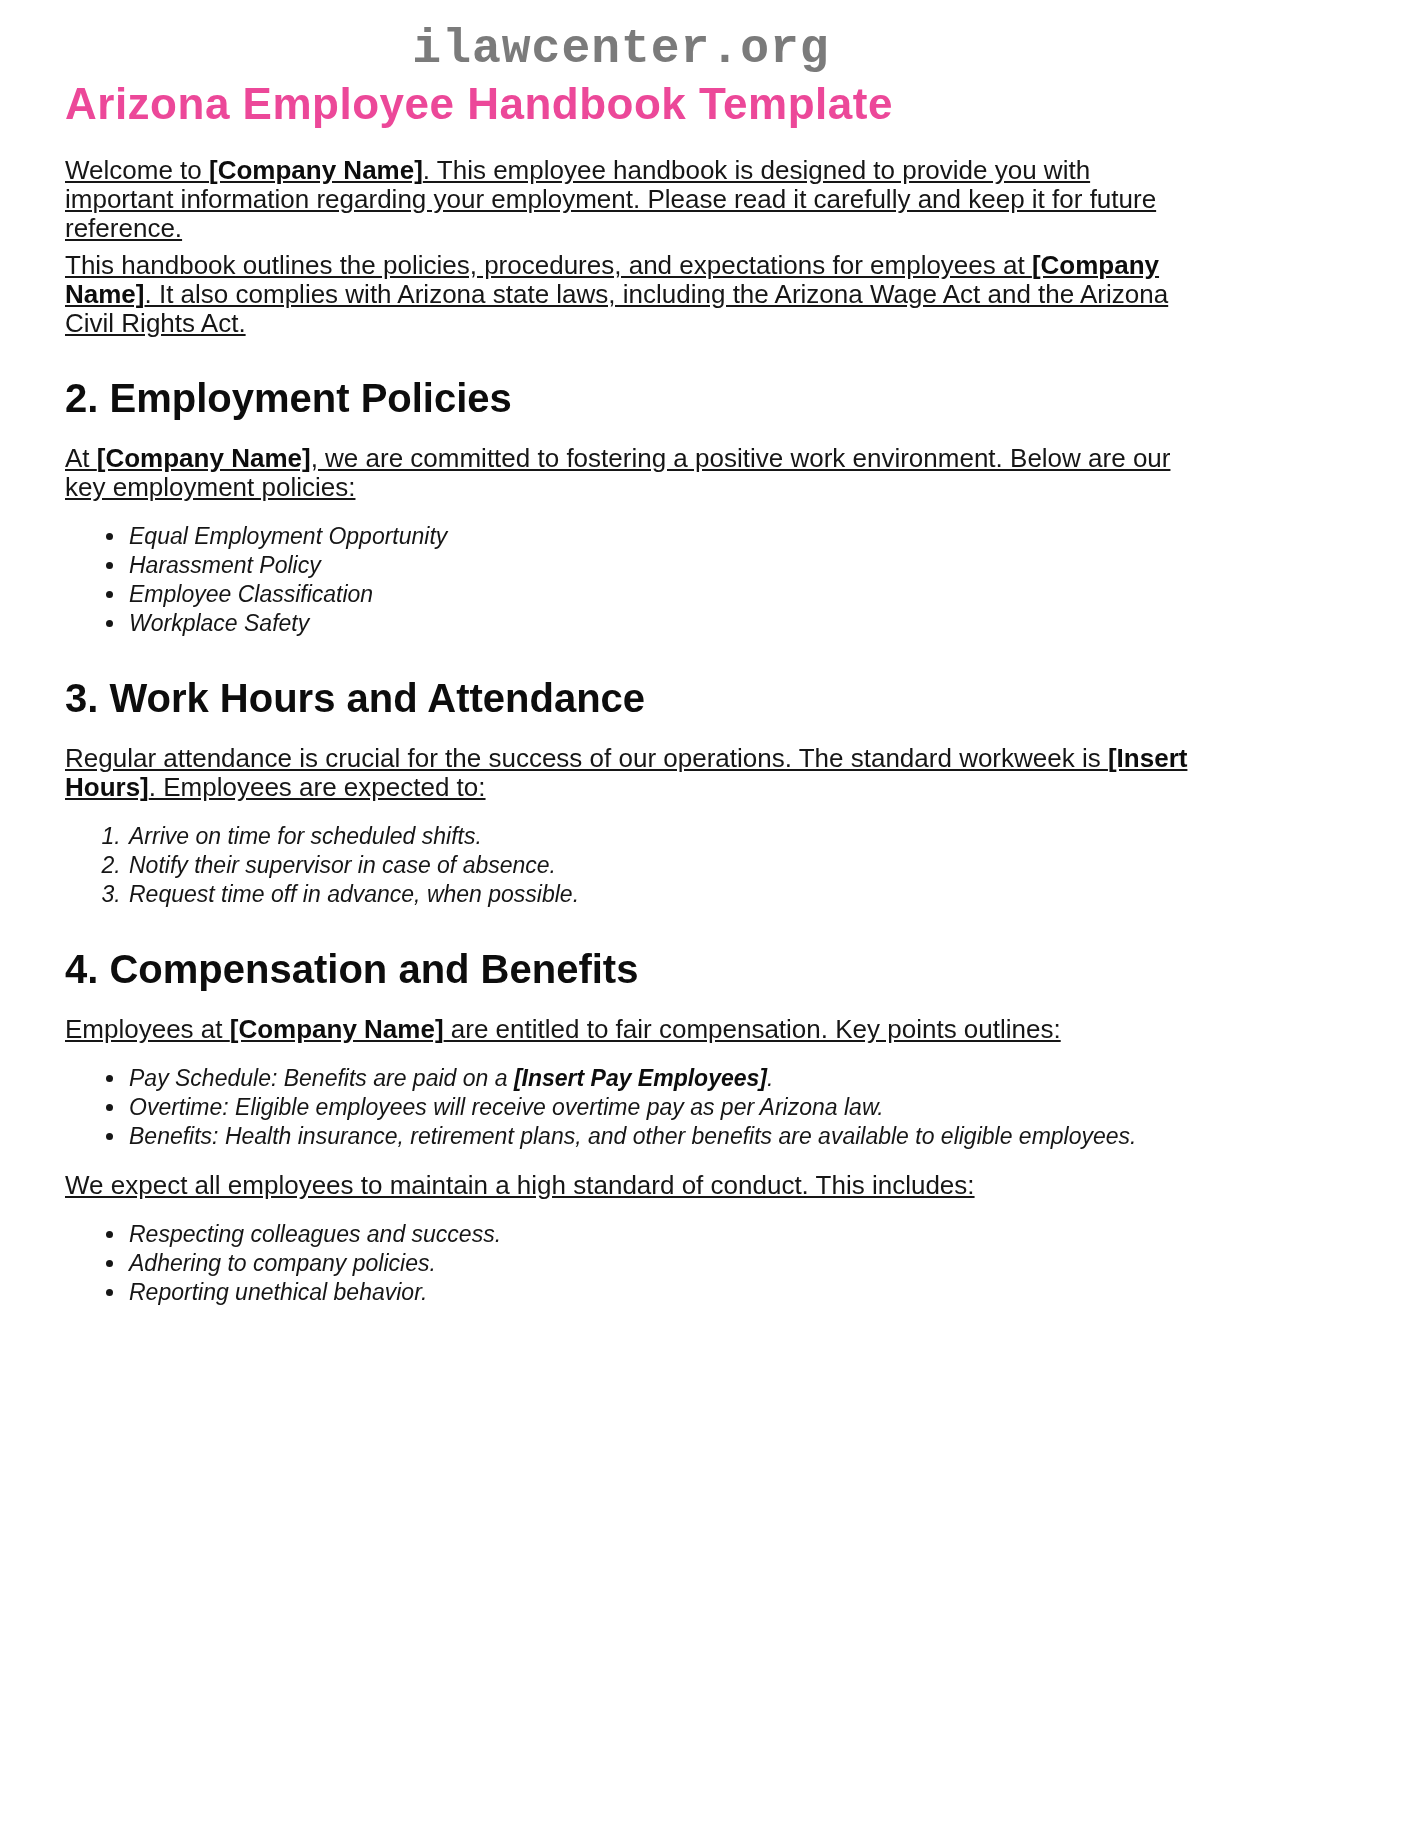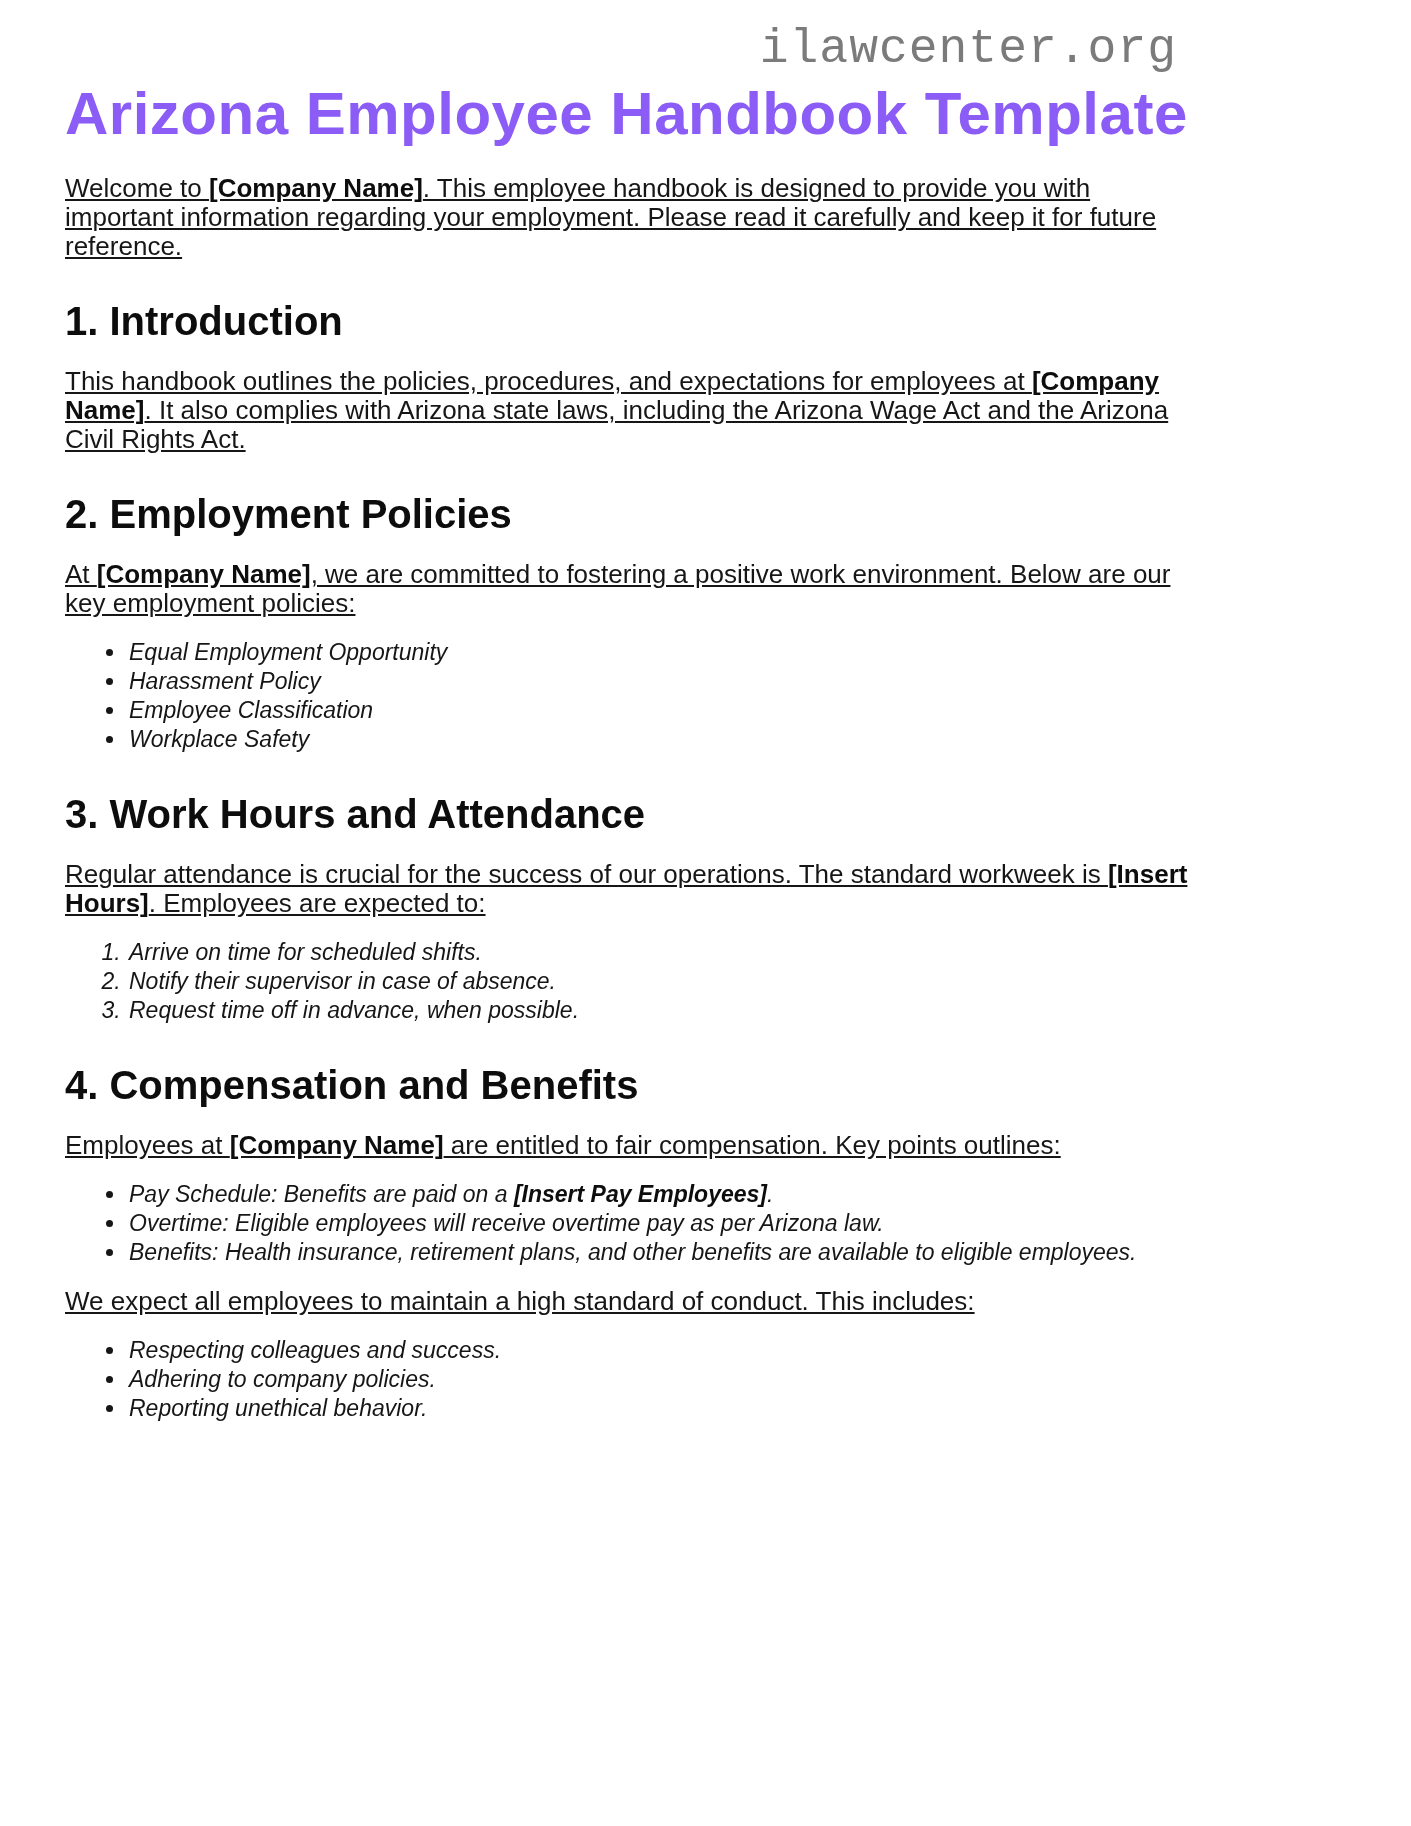--- a/index.html
+++ b/index.html
@@ -16,30 +16,31 @@
   .content {
     padding-top: 22px;
     margin-left: 65px;
     width: 1130px;
   }
   .watermark {
     font-family: "Liberation Mono", "DejaVu Sans Mono", monospace;
     font-size: 48px;
     line-height: 1.15;
     color: #7b7b7b;
-    text-align: right;
+    text-align: center;
     letter-spacing: 1px;
     margin: 0 18px 0 0;
     white-space: nowrap;
+    font-weight: bold;
   }
   h1.doc-title {
-    font-size: 60px;
+    font-size: 44px;
     line-height: 1.15;
     font-weight: 700;
-    color: #8b5cf6;
+    color: #ec4899;
     margin: 2px 0 26px 0;
     letter-spacing: 0.5px;
   }
   h2.sec-heading {
     font-size: 40px;
     line-height: 1.2;
     font-weight: 700;
     color: #0d0d0d;
     margin: 36px 0 22px 0;
   }
@@ -65,21 +66,20 @@
 
 <div class="page">
   <div class="content">
 
     <div class="watermark">ilawcenter.org</div>
 
     <h1 class="doc-title">Arizona Employee Handbook Template</h1>
 
     <p class="body-para"><span>Welcome to </span><span class="b">[Company Name]</span><span>. This employee handbook is designed to provide you with important information regarding your employment. Please read it carefully and keep it for future reference.</span></p>
 
-    <h2 class="sec-heading">1. Introduction</h2>
     <p class="body-para"><span>This handbook outlines the policies, procedures, and expectations for employees at </span><span class="b">[Company Name]</span><span>. It also complies with Arizona state laws, including the Arizona Wage Act and the Arizona Civil Rights Act.</span></p>
 
     <h2 class="sec-heading">2. Employment Policies</h2>
     <p class="body-para"><span>At </span><span class="b">[Company Name]</span><span>, we are committed to fostering a positive work environment. Below are our key employment policies:</span></p>
     <ul class="doc-list">
       <li>Equal Employment Opportunity</li>
       <li>Harassment Policy</li>
       <li>Employee Classification</li>
       <li>Workplace Safety</li>
     </ul>

